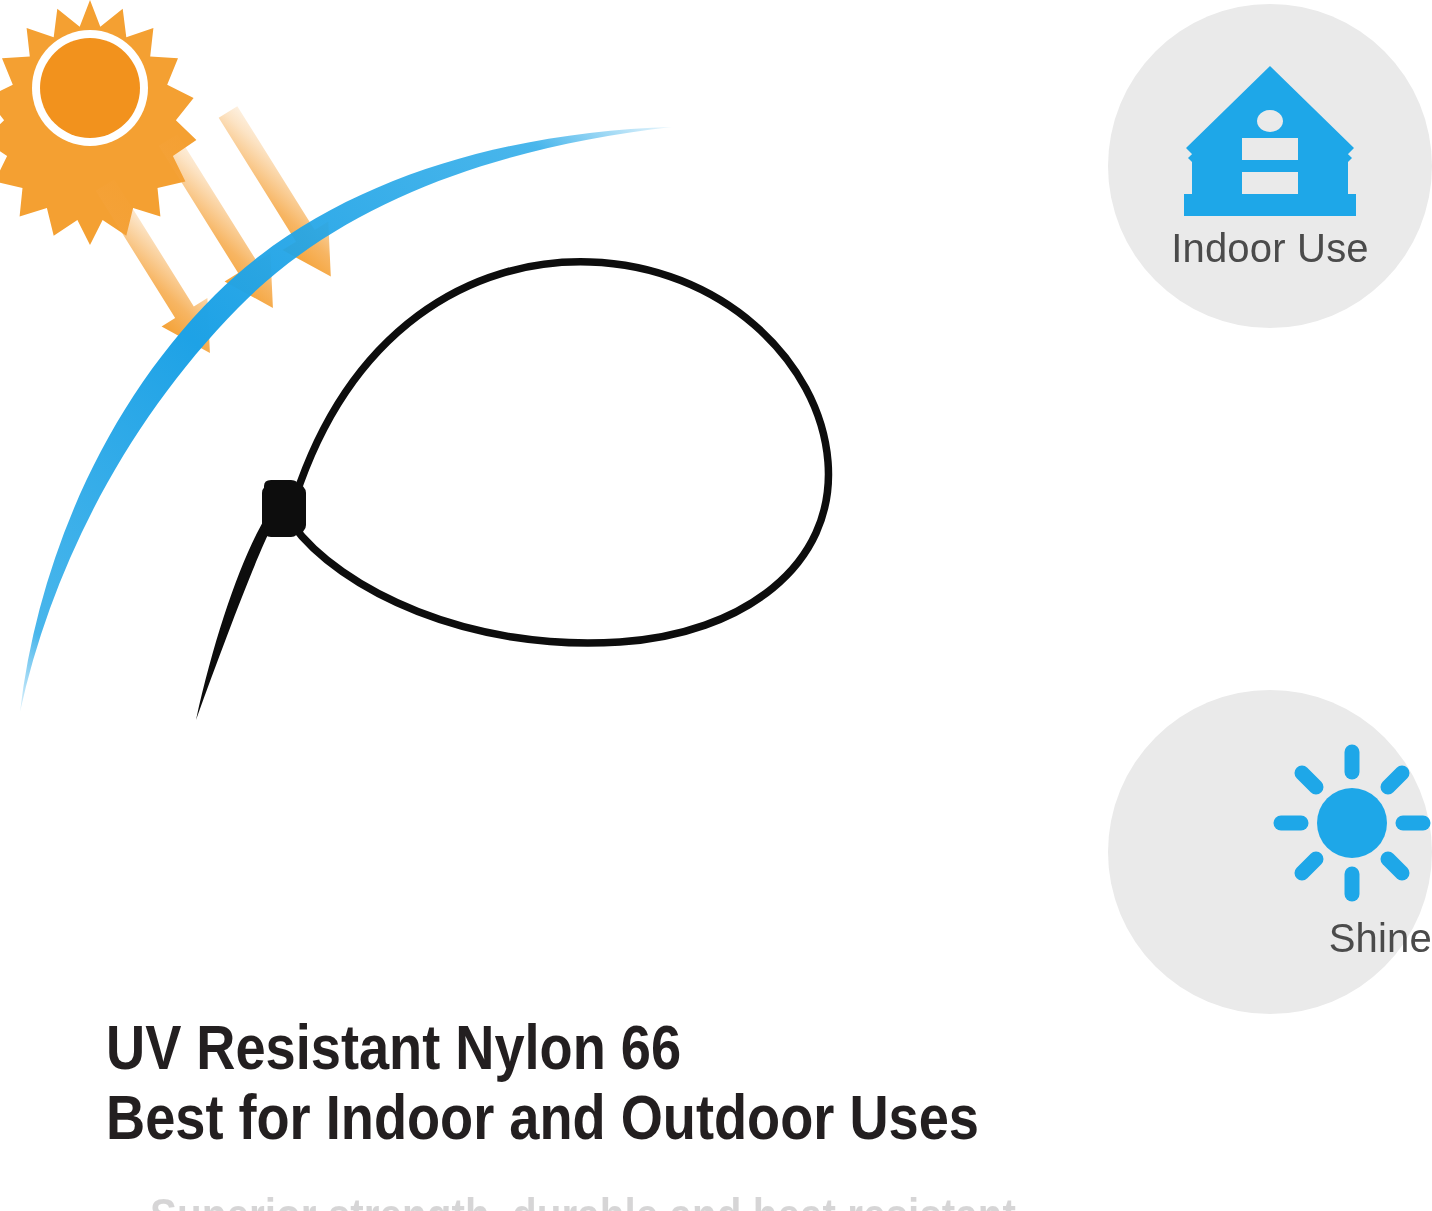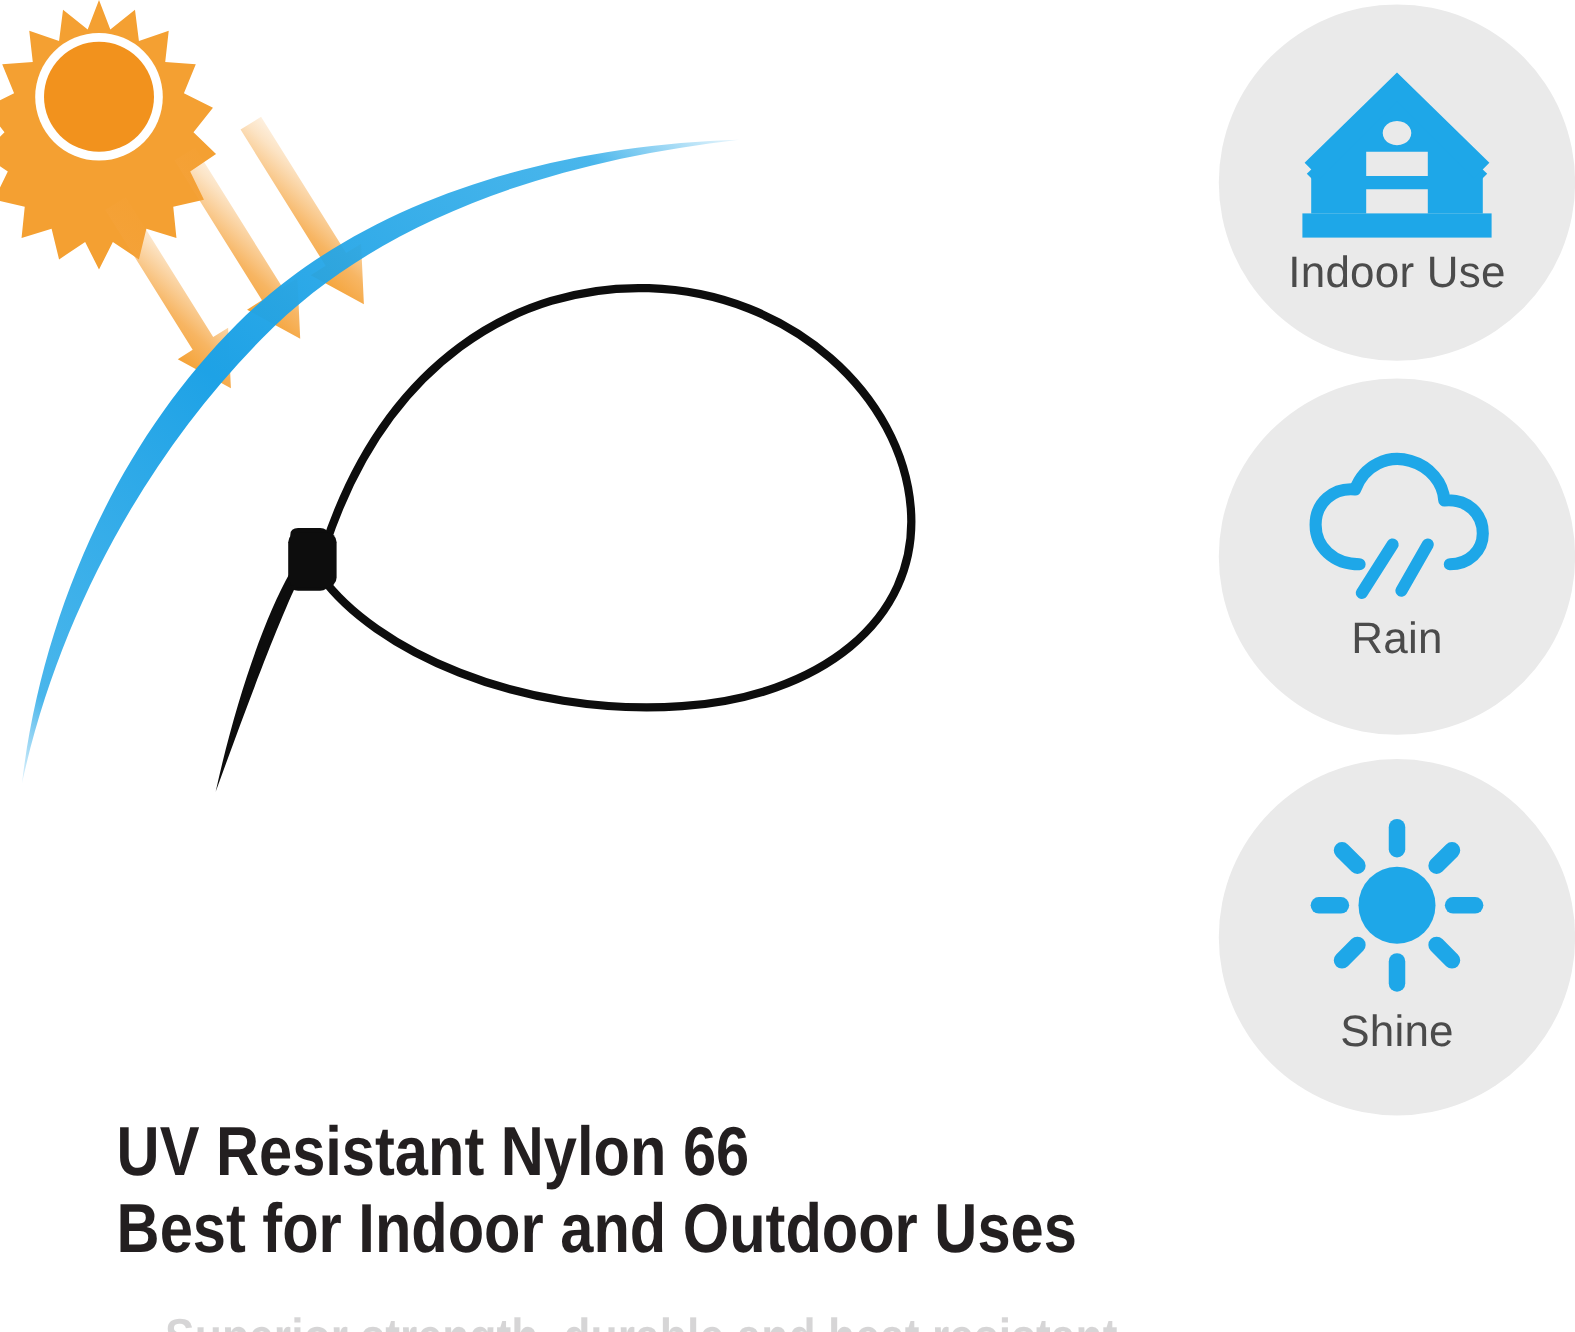--- a/index.html
+++ b/index.html
@@ -48,21 +48,21 @@
     border-radius: 50%;
     background: #eaeaea;
     display: flex;
     flex-direction: column;
     align-items: center;
     justify-content: center;
     box-sizing: border-box;
   }
   #badge-indoor { top: 4px; }
   #badge-rain   { top: 344px; }
-  #badge-shine  { top: 690px; }
+  #badge-shine  { top: 690px; align-items: flex-end; }
 
   .badge-icon {
     display: block;
     line-height: 0;
     margin-bottom: 6px;
   }
   #badge-indoor .badge-icon { margin-bottom: 2px; }
   #badge-rain .badge-icon   { margin-bottom: 10px; }
   #badge-shine .badge-icon  { margin-bottom: 14px; }
 
@@ -229,40 +229,20 @@
 
             <path d="M90 4 L174 86 L160 100 L90 30 L20 100 L6 86 Z"></path>
 
             <rect x="4" y="132" width="172" height="22"></rect>
           </g>
         </svg>
       </span>
       <span class="badge-label">Indoor Use</span>
     </div>
 
-    <div class="badge" id="badge-rain">
-      <span class="badge-icon">
-        <svg width="176" height="140" viewBox="0 0 176 140" xmlns="http://www.w3.org/2000/svg">
-          <g fill="none" stroke="#1ea7e8" stroke-width="11" stroke-linecap="round" stroke-linejoin="round">
-
-            <path d="M54 104
-                     C 30 104 14 88 14 68
-                     C 14 48 30 34 50 36
-                     C 58 14 80 4 100 10
-                     C 118 15 130 30 131 46
-                     C 152 44 166 58 166 76
-                     C 166 92 153 104 136 104"></path>
-
-            <line x1="84" y1="86" x2="56" y2="130"></line>
-            <line x1="116" y1="86" x2="92" y2="128"></line>
-          </g>
-        </svg>
-      </span>
-      <span class="badge-label">Rain</span>
-    </div>
 
     <div class="badge" id="badge-shine">
       <span class="badge-icon">
         <svg width="160" height="158" viewBox="0 0 160 158" xmlns="http://www.w3.org/2000/svg">
           <g fill="#1ea7e8">
             <circle cx="80" cy="79" r="35"></circle>
           </g>
           <g stroke="#1ea7e8" stroke-width="15" stroke-linecap="round">
 
             <line x1="80" y1="8" x2="80" y2="28"></line>

